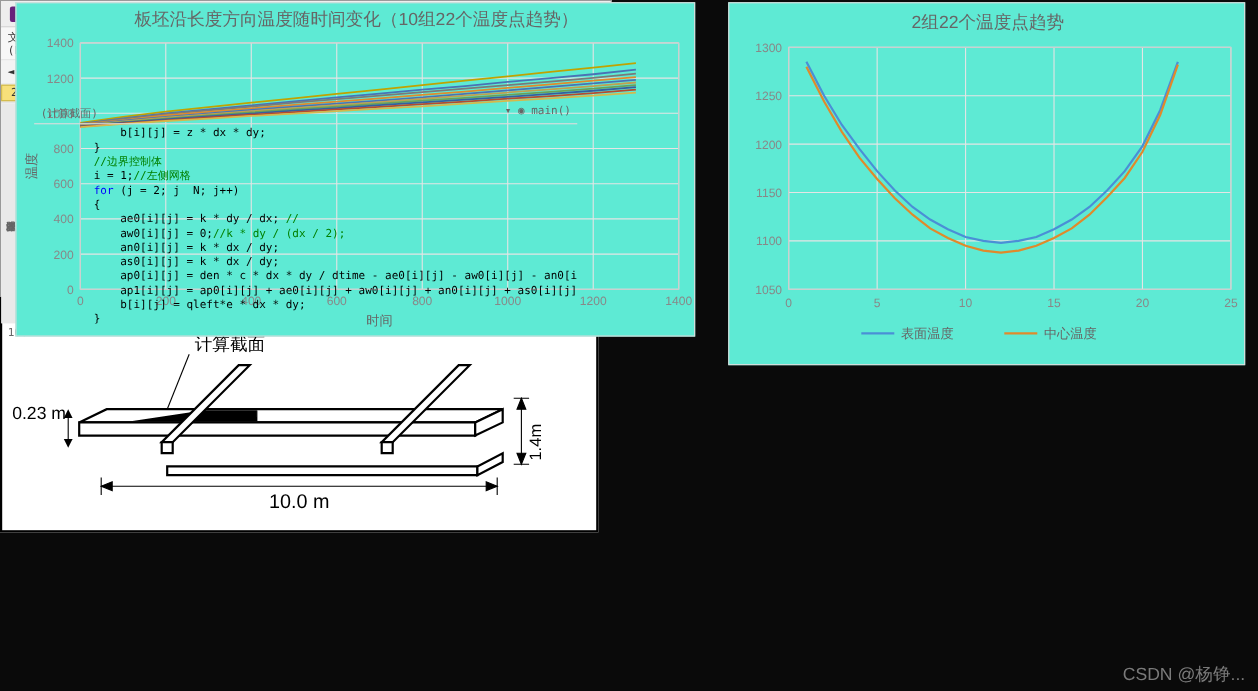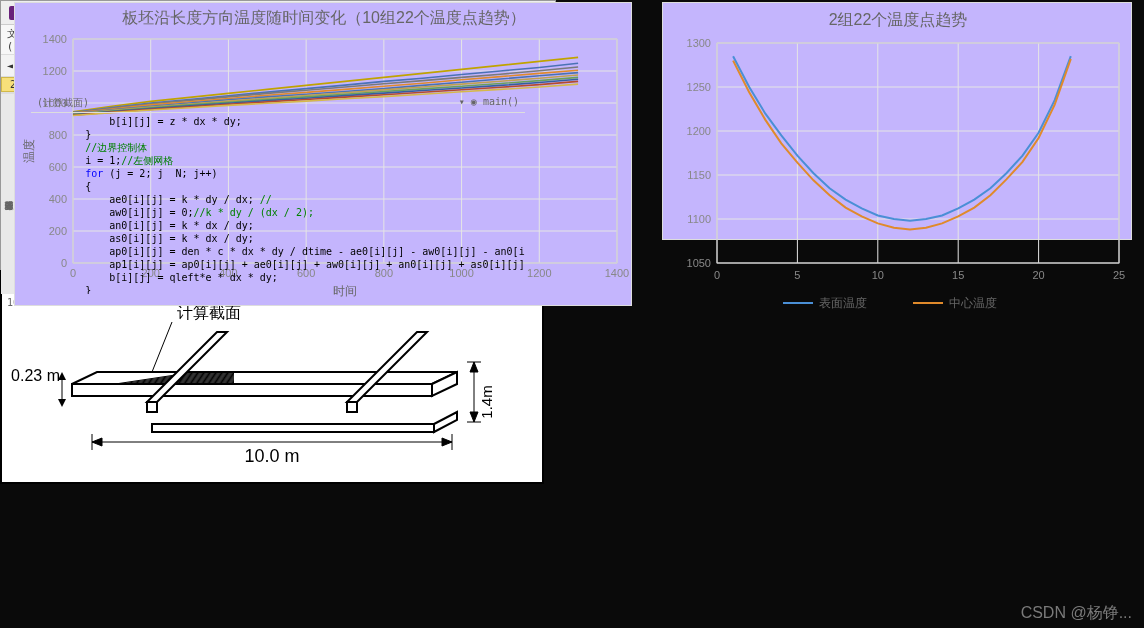--- a/index.html
+++ b/index.html
@@ -1,21 +1,21 @@
 <!DOCTYPE html>
 <html><head>
 <meta charset="utf-8">
 <style>
   html,body{margin:0;padding:0;background:#0a0a0a;font-family:"Microsoft YaHei",Arial,sans-serif;color:#333;overflow:hidden}
   .page{width:1144px;height:628px;position:relative}
-  .panel{position:absolute;background:#c4b5fd;border:1px solid #ddd;box-sizing:border-box}
+  .panel{position:absolute;background:#5eead4;border:1px solid #ddd;box-sizing:border-box}
   
   #chart1{left:14px;top:2px;width:618px;height:304px}
   
-  #chart2{left:662px;top:2px;width:470px;height:238px}
+  #chart2{left:662px;top:2px;width:470px;height:330px}
   
   #ide{left:14px;top:340px;width:554px;height:268px;background:#fff;border:1px solid #999;font-family:Consolas,monospace;font-size:10px}
   
   #diagram{left:592px;top:388px;width:540px;height:210px;background:#fff;border:2px solid #000}
   .watermark{position:absolute;right:12px;bottom:4px;color:#7a7a7a;font-size:16px}
   .title{font-size:16px;color:#666;text-align:center}
   .axislab{fill:#666;font-size:12px}
   .ticklab{fill:#888;font-size:11px}
   .legend{font-size:12px;fill:#666}
   

